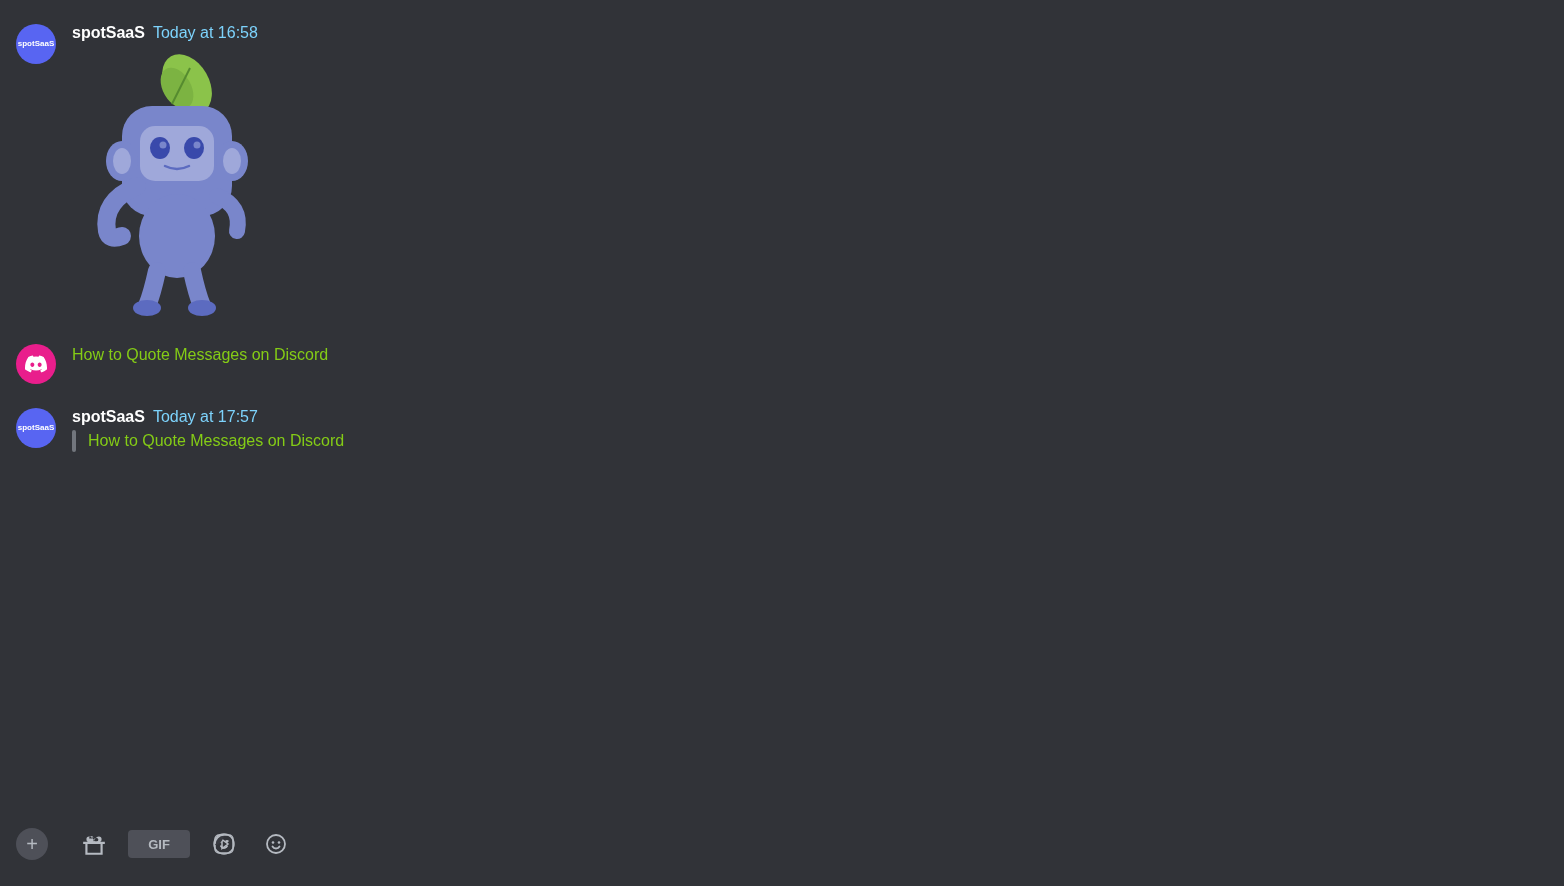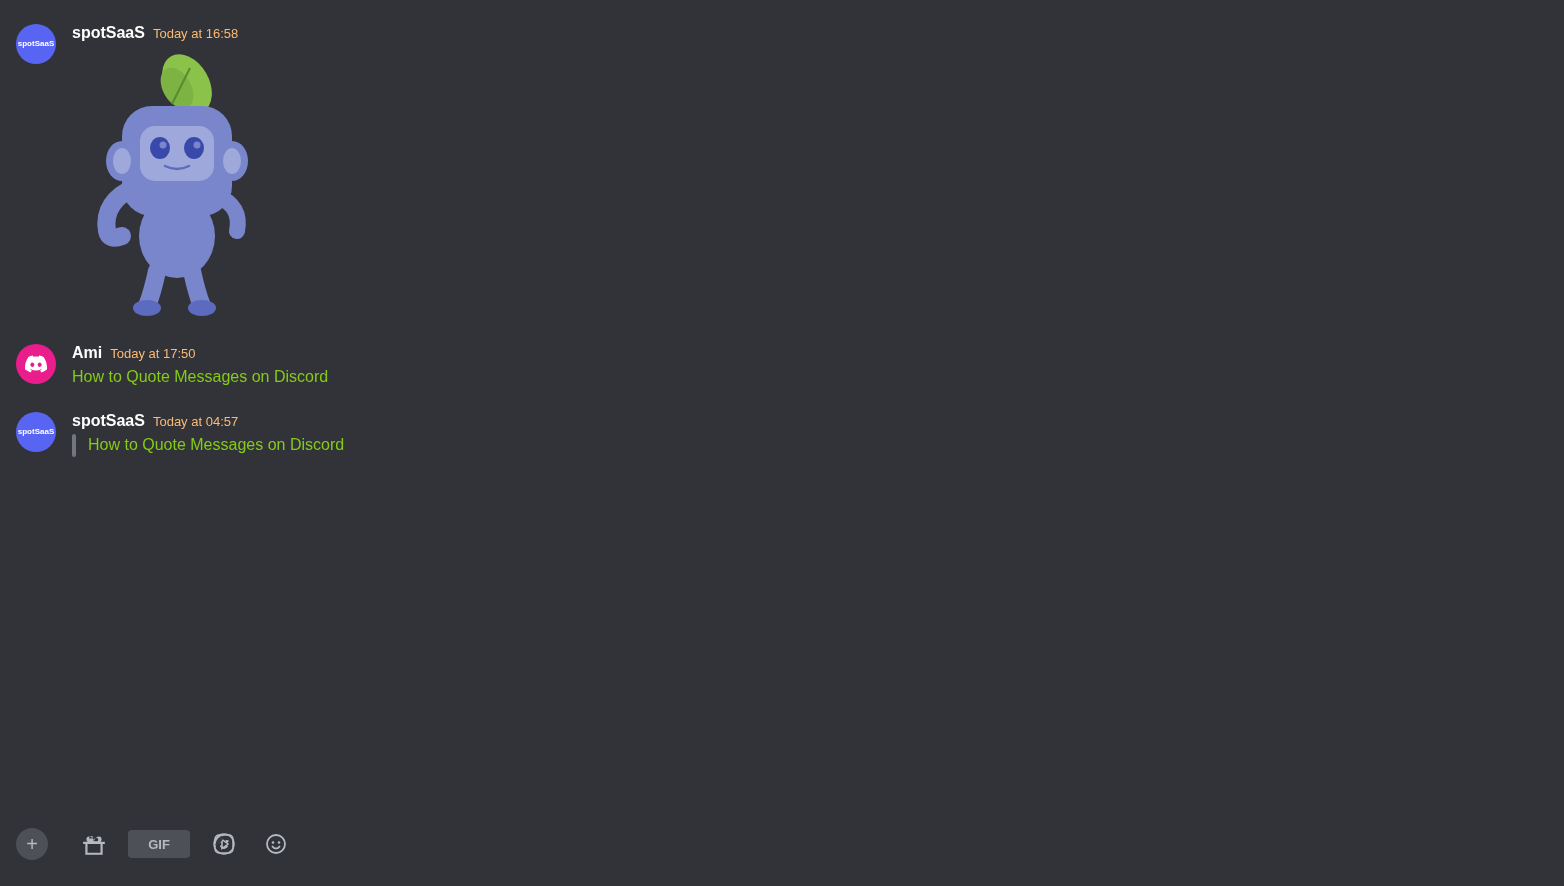--- a/index.html
+++ b/index.html
@@ -80,22 +80,22 @@
       margin-bottom: 4px;
     }
 
     .username {
       font-size: 16px;
       font-weight: 600;
       color: #ffffff;
     }
 
     .timestamp {
-      font-size: 13px;
-      color: #fdba74;
+      font-size: 16px;
+      color: #7dd3fc;
       font-weight: 400;
     }
 
     .message-text {
       font-size: 16px;
       color: #84cc16;
       line-height: 1.4;
     }
 
     .blockquote-message {
@@ -270,36 +270,32 @@
   </div>
 
   <div class="message-group">
     <div class="avatar avatar-ami">
 
       <svg class="avatar-discord-icon" viewBox="0 0 24 24" xmlns="http://www.w3.org/2000/svg">
         <path d="M20.317 4.37a19.791 19.791 0 0 0-4.885-1.515.074.074 0 0 0-.079.037c-.21.375-.444.864-.608 1.25a18.27 18.27 0 0 0-5.487 0 12.64 12.64 0 0 0-.617-1.25.077.077 0 0 0-.079-.037A19.736 19.736 0 0 0 3.677 4.37a.07.07 0 0 0-.032.027C.533 9.046-.32 13.58.099 18.057a.082.082 0 0 0 .031.057 19.9 19.9 0 0 0 5.993 3.03.078.078 0 0 0 .084-.028 14.09 14.09 0 0 0 1.226-1.994.076.076 0 0 0-.041-.106 13.107 13.107 0 0 1-1.872-.892.077.077 0 0 1-.008-.128 10.2 10.2 0 0 0 .372-.292.074.074 0 0 1 .077-.01c3.928 1.793 8.18 1.793 12.062 0a.074.074 0 0 1 .078.01c.12.098.246.198.373.292a.077.077 0 0 1-.006.127 12.299 12.299 0 0 1-1.873.892.077.077 0 0 0-.041.107c.36.698.772 1.362 1.225 1.993a.076.076 0 0 0 .084.028 19.839 19.839 0 0 0 6.002-3.03.077.077 0 0 0 .032-.054c.5-5.177-.838-9.674-3.549-13.66a.061.061 0 0 0-.031-.03zM8.02 15.33c-1.183 0-2.157-1.085-2.157-2.419 0-1.333.956-2.419 2.157-2.419 1.21 0 2.176 1.096 2.157 2.42 0 1.333-.956 2.418-2.157 2.418zm7.975 0c-1.183 0-2.157-1.085-2.157-2.419 0-1.333.955-2.419 2.157-2.419 1.21 0 2.176 1.096 2.157 2.42 0 1.333-.946 2.418-2.157 2.418z" fill="white"></path>
       </svg>
     </div>
     <div class="message-content">
-      <div class="message-header">
-        <span class="username">Ami</span>
-        <span class="timestamp">Today at 17:50</span>
-      </div>
       <div class="message-text">How to Quote Messages on Discord</div>
     </div>
   </div>
 
   <div class="message-group">
     <div class="avatar avatar-spotsaas">
       <span class="avatar-text">spotSaaS</span>
     </div>
     <div class="message-content">
       <div class="message-header">
         <span class="username">spotSaaS</span>
-        <span class="timestamp">Today at 04:57</span>
+        <span class="timestamp">Today at 17:57</span>
       </div>
 
       <div class="blockquote-message">
         <div class="blockquote-bar"></div>
         <div class="message-text">How to Quote Messages on Discord</div>
       </div>
 
     </div>
   </div>
 

